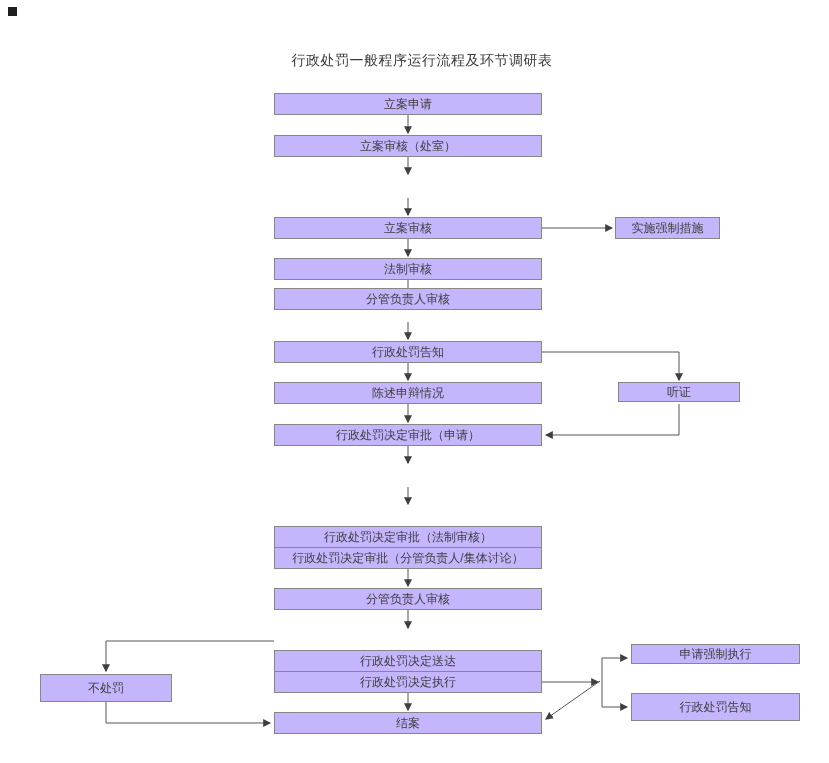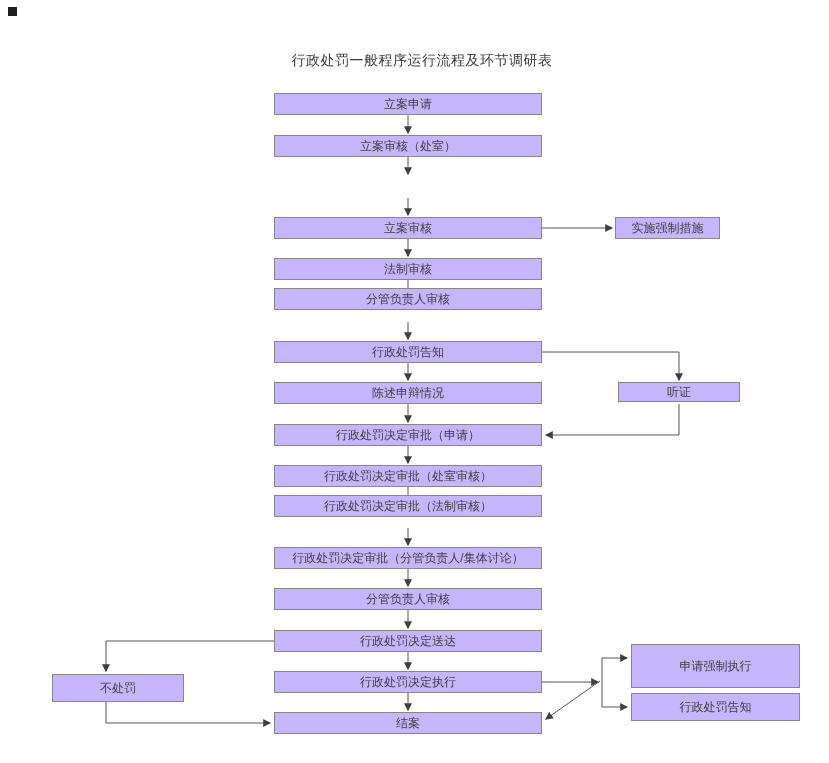--- a/index.html
+++ b/index.html
@@ -100,27 +100,26 @@
   </svg>
 
   <div class="node main-node" style="top:93px">立案申请</div>
   <div class="node main-node" style="top:135px">立案审核（处室）</div>
   <div class="node main-node" style="top:217px">立案审核</div>
   <div class="node main-node" style="top:258px">法制审核</div>
   <div class="node main-node" style="top:288px">分管负责人审核</div>
   <div class="node main-node" style="top:341px">行政处罚告知</div>
   <div class="node main-node" style="top:424px">行政处罚决定审批（申请）</div>
   <div class="node main-node" style="top:382px">陈述申辩情况</div>
-  <div class="node main-node" style="top:465px">行政处罚决定审批（处室审核）</div>
-  <div class="node main-node" style="top:495px">行政处罚决定审批（法制审核）</div>
+  <div class="node main-node" style="top:526px">行政处罚决定审批（法制审核）</div>
   <div class="node main-node" style="top:547px">行政处罚决定审批（分管负责人/集体讨论）</div>
   <div class="node main-node" style="top:588px">分管负责人审核</div>
-  <div class="node main-node" style="top:630px">行政处罚决定送达</div>
+  <div class="node main-node" style="top:650px">行政处罚决定送达</div>
   <div class="node main-node" style="top:671px">行政处罚决定执行</div>
   <div class="node main-node" style="top:712px">结案</div>
 
   <div class="node" style="left:615px; top:217px; width:105px; height:22px">实施强制措施</div>
   <div class="node" style="left:618px; top:382px; width:122px; height:20px">听证</div>
-  <div class="node" style="left:52px;  top:674px; width:132px; height:28px">不处罚</div>
-  <div class="node" style="left:631px; top:644px; width:169px; height:44px">申请强制执行</div>
+  <div class="node" style="left:40px;  top:674px; width:132px; height:28px">不处罚</div>
+  <div class="node" style="left:631px; top:644px; width:169px; height:20px">申请强制执行</div>
   <div class="node" style="left:631px; top:693px; width:169px; height:28px">行政处罚告知</div>
 
 </div>
 
 </body></html>

